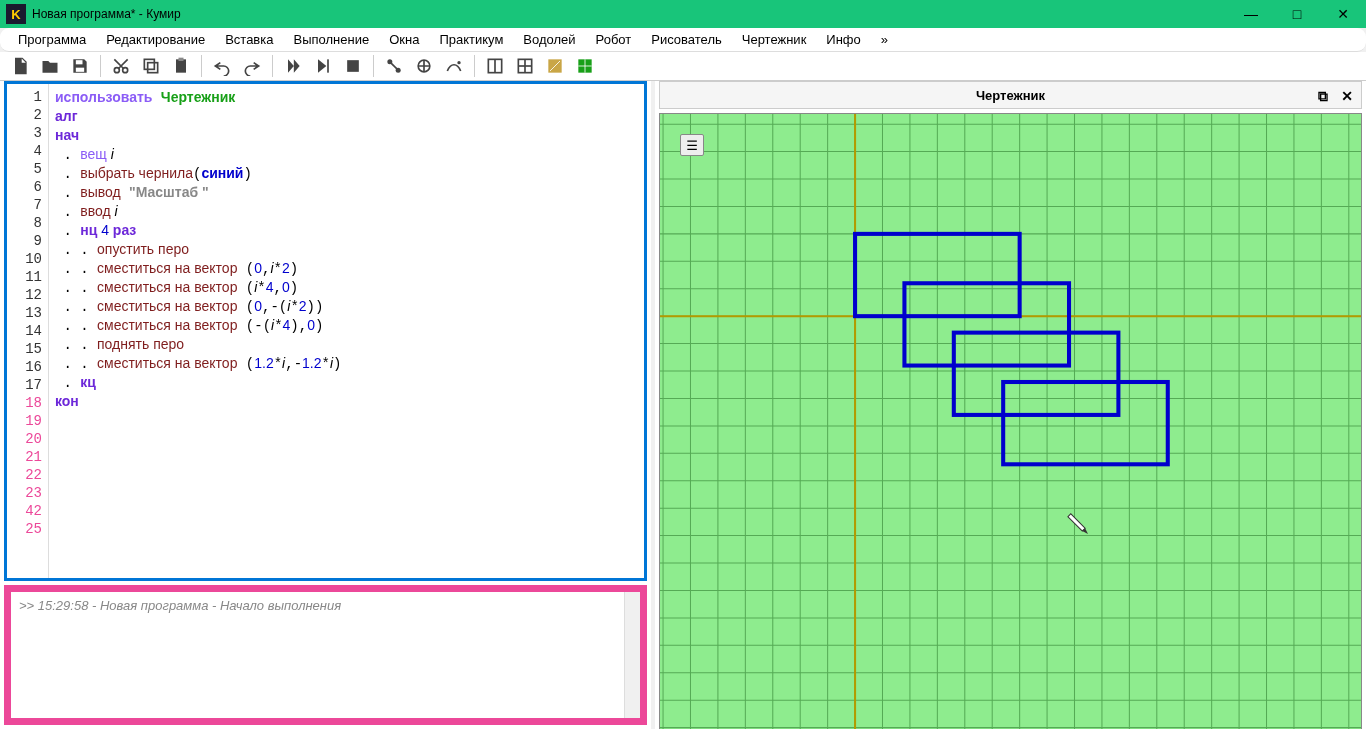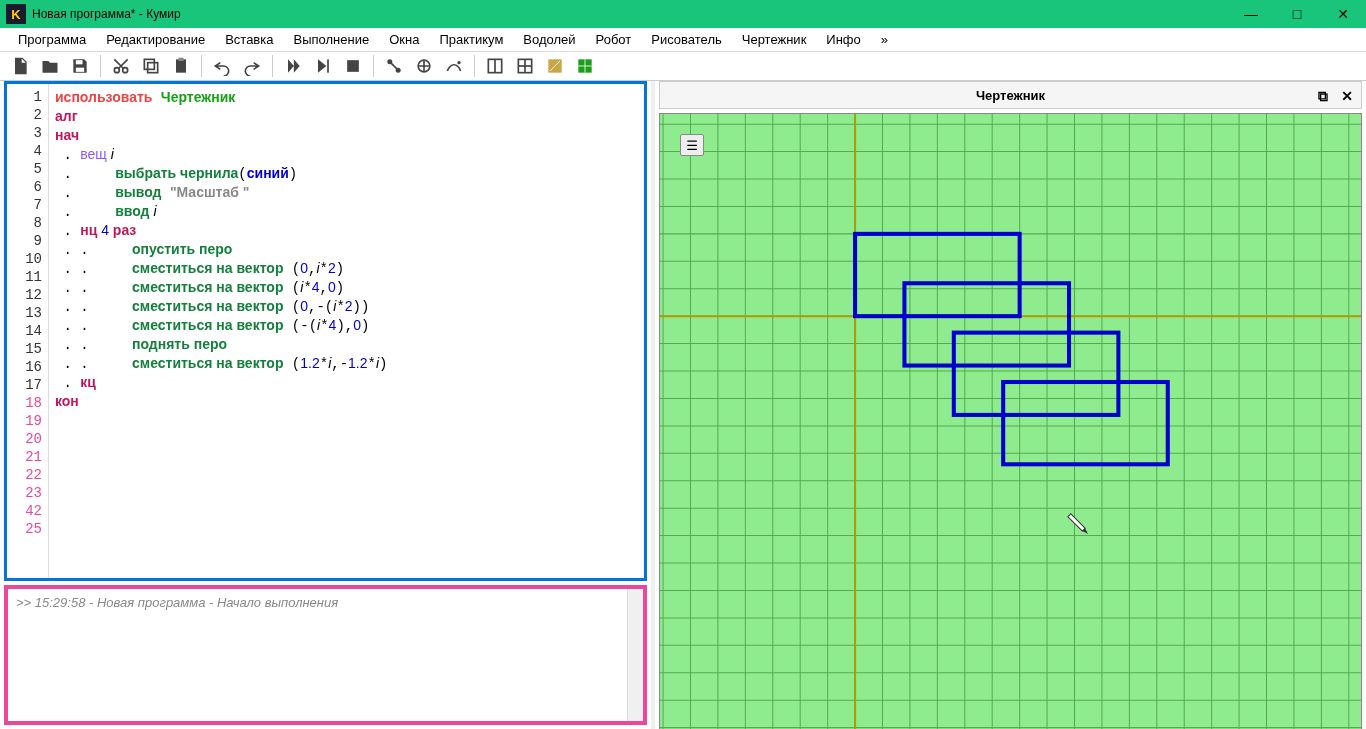--- a/index.html
+++ b/index.html
@@ -6,52 +6,52 @@
 body { width: 1366px; height: 729px; background: #f0f0f0; overflow: hidden; display: flex; flex-direction: column; font-size: 13px; }
 
 
 .titlebar { height: 28px; background: #18c57a; display: flex; align-items: center; color: #000; }
 .titlebar .app-icon { width: 20px; height: 20px; margin: 0 6px; background: #1a1a2e; display:flex;align-items:center;justify-content:center;color:#ffcc00;font-weight:bold;font-size:13px; }
 .titlebar .title { flex: 0 0 auto; font-size: 12px; }
 .titlebar .spacer { flex: 1; }
 .titlebar .winbtn { width: 46px; height: 28px; display:flex;align-items:center;justify-content:center; font-size: 14px; }
 
 
-.menubar { height: 26px; background: #fff; display: flex; align-items: center; padding: 0 8px; font-size: 13px; border-bottom: 1px solid #ddd; }
+.menubar { height: 26px; background: #fff; display: flex; align-items: center; padding: 0 8px; font-size: 13px; border-bottom: 1px solid #ddd; border-radius: 9px; }
 .menubar .item { padding: 4px 10px; }
 
 
 .toolbar { height: 34px; background: #fff; display: flex; align-items: center; padding: 0 6px; gap: 2px; border-bottom: 1px solid #ccc; }
 .toolbar .btn { width: 28px; height: 28px; display:flex;align-items:center;justify-content:center; color:#333; border-radius:2px; }
 .toolbar .btn svg { width: 20px; height: 20px; }
 .toolbar .sep { width: 1px; height: 22px; background: #ccc; margin: 0 4px; }
 
 
 .main { flex: 1; display: flex; background: #fff; }
 .left { width: 655px; display: flex; flex-direction: column; border-right: 4px solid #f0f0f0; }
 .right { flex: 1; display: flex; flex-direction: column; }
 
 
 .editor-wrap { flex: 1; border: 3px solid #0076d6; margin: 0 4px 4px 4px; background: #fff; display: flex; overflow: hidden; }
 .gutter { width: 42px; background: #fff; border-right: 1px solid #ddd; padding-top: 4px; text-align: right; }
 .gutter div { font-family: "Courier New", monospace; font-size: 14px; color: #333; padding-right: 6px; line-height: 18px; height:18px; }
 .gutter div.faded { color: #ec4899; }
 .code { flex: 1; padding: 4px 6px; font-family: "Courier New", monospace; font-size: 14px; line-height: 18px; white-space: pre; }
-.kw-use { color: #ef4444; font-weight: bold; }
+.kw-use { color: #8b5cf6; font-weight: bold; }
 .kw-mod { color: #18a018; font-weight: bold; }
-.kw { color: #be185d; font-weight: bold; }
+.kw { color: #6d28d9; font-weight: bold; }
 .kw-type { color: #8b5cf6; font-weight: normal; }
 .ident { font-style: italic; }
-.call { color: #15803d; font-weight: bold; margin-left: 35px; }
+.call { color: #7f1d1d; font-weight: normal; }
 .param { color: #0000cd; font-weight: bold; }
 .num { color: #0000cd; }
 .str { color: #888; font-weight: bold; }
 
 
-.console-wrap { height: 140px; border: 4px solid #ec4899; margin: 0 4px 4px 4px; background: #fff; position: relative; display:flex; }
+.console-wrap { height: 140px; border: 7px solid #ec4899; margin: 0 4px 4px 4px; background: #fff; position: relative; display:flex; }
 .console { flex: 1; padding: 6px 8px; font-family: "Courier New", monospace; font-size: 13px; overflow: hidden; }
 .console .log { color: #888; font-style: italic; margin-bottom: 4px; }
 .console .out { color: #000; }
 .console .out .val { color: #0000cd; }
 .console-scroll-v { width: 16px; background: #f0f0f0; border-left: 1px solid #ddd; }
 .console-scroll-h { height: 16px; background: #f0f0f0; border-top: 1px solid #ddd; position: relative; }
 
 
 .right-header { height: 28px; background: #f5f5f5; border: 1px solid #ccc; margin: 0 4px; display: flex; align-items: center; justify-content: center; position: relative; font-size: 13px; font-weight: bold; }
 .right-header .hbtn { position: absolute; top: 4px; width: 20px; height: 20px; display:flex;align-items:center;justify-content:center; font-size:14px;}

